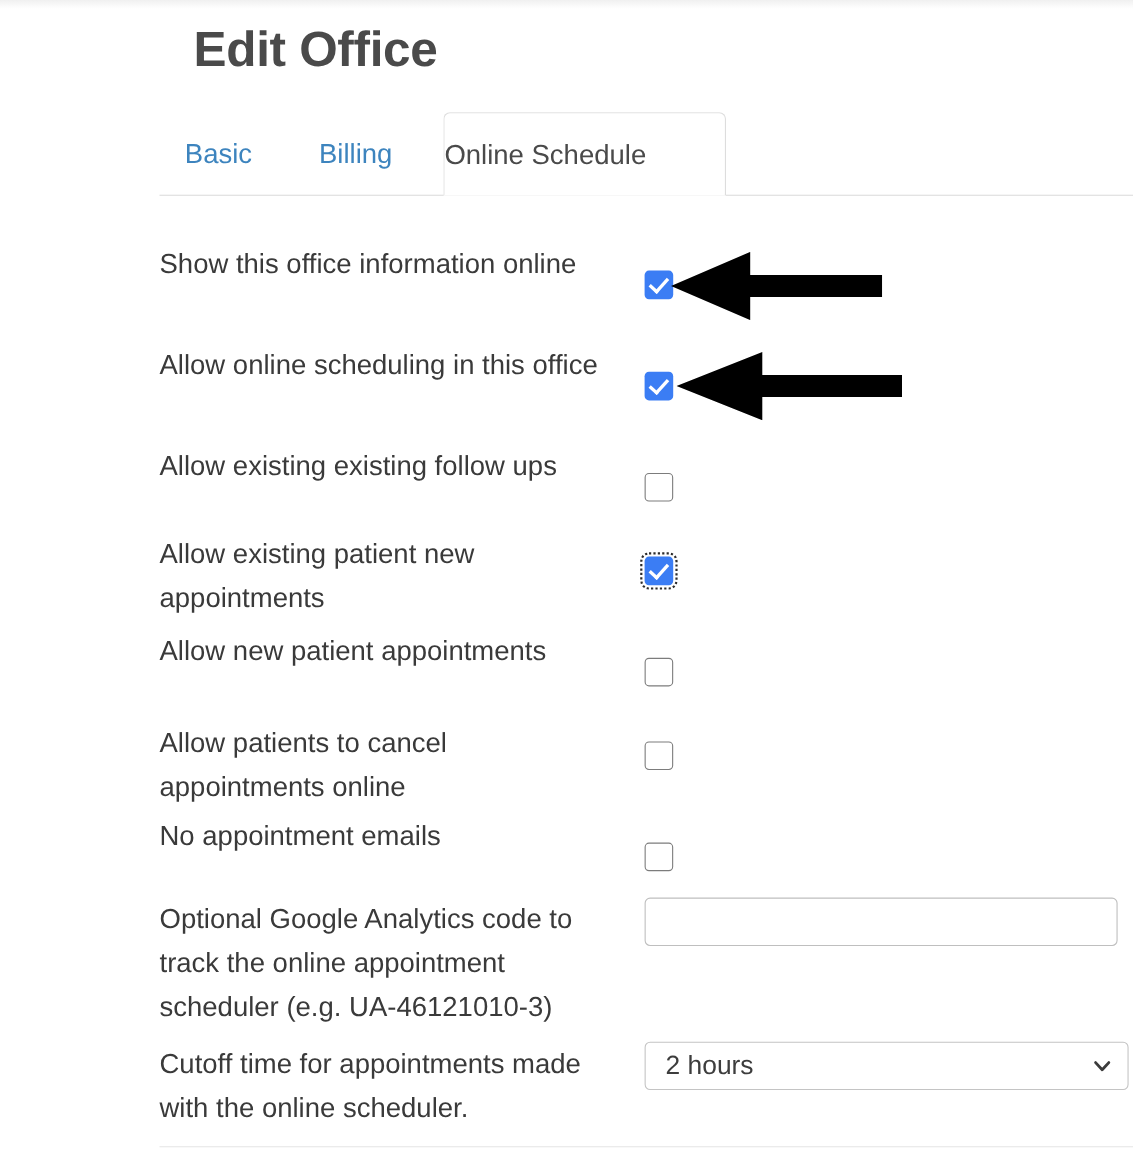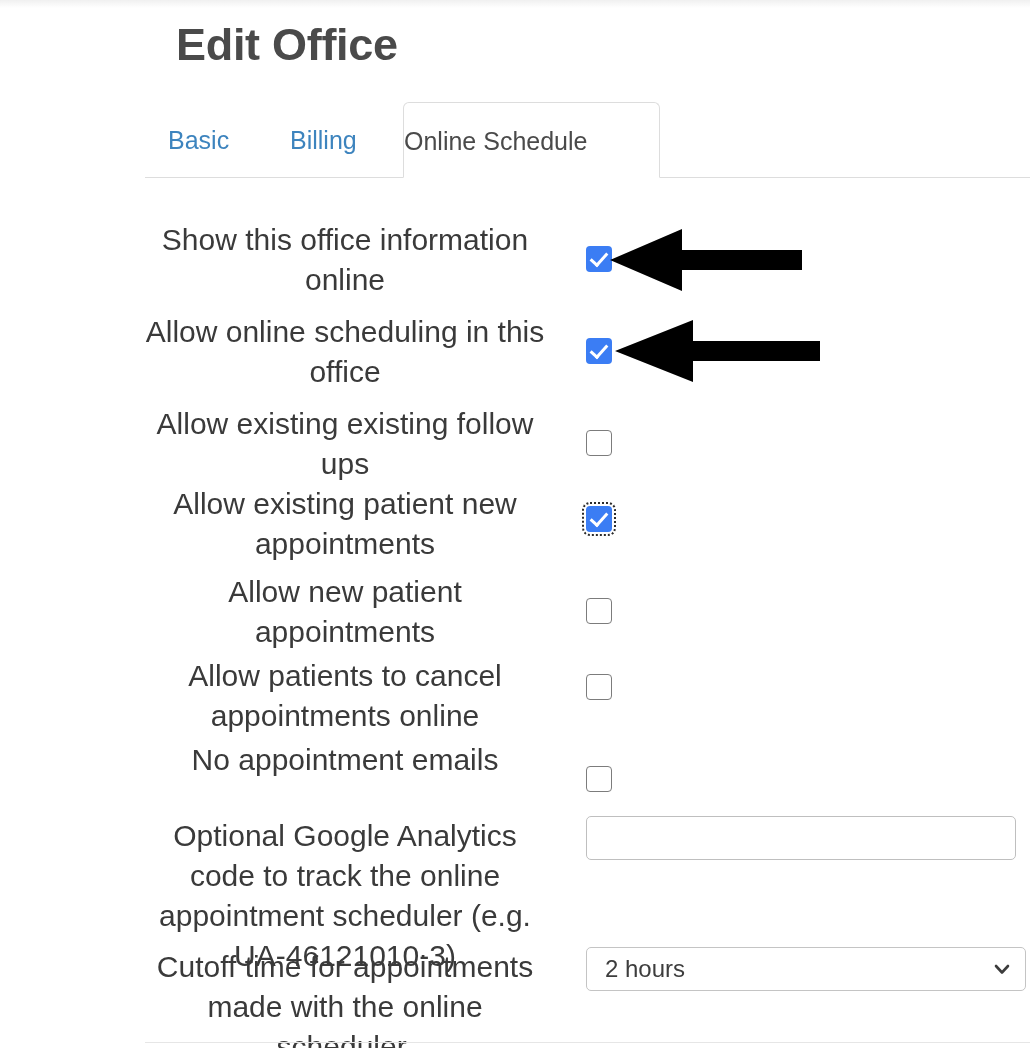--- a/index.html
+++ b/index.html
@@ -92,22 +92,22 @@
   
   .form-row {
     position: absolute;
     left: 0;
     width: 1030px;
   }
   .form-label {
     position: absolute;
     left: 145px;
     width: 400px;
-    text-align: center;
-    font-size: 30px;
+    text-align: left;
+    font-size: 25px;
     line-height: 40px;
     color: #3a3a3a;
   }
   .control-col {
     position: absolute;
     left: 586px;
   }
 
   
   .cb {

